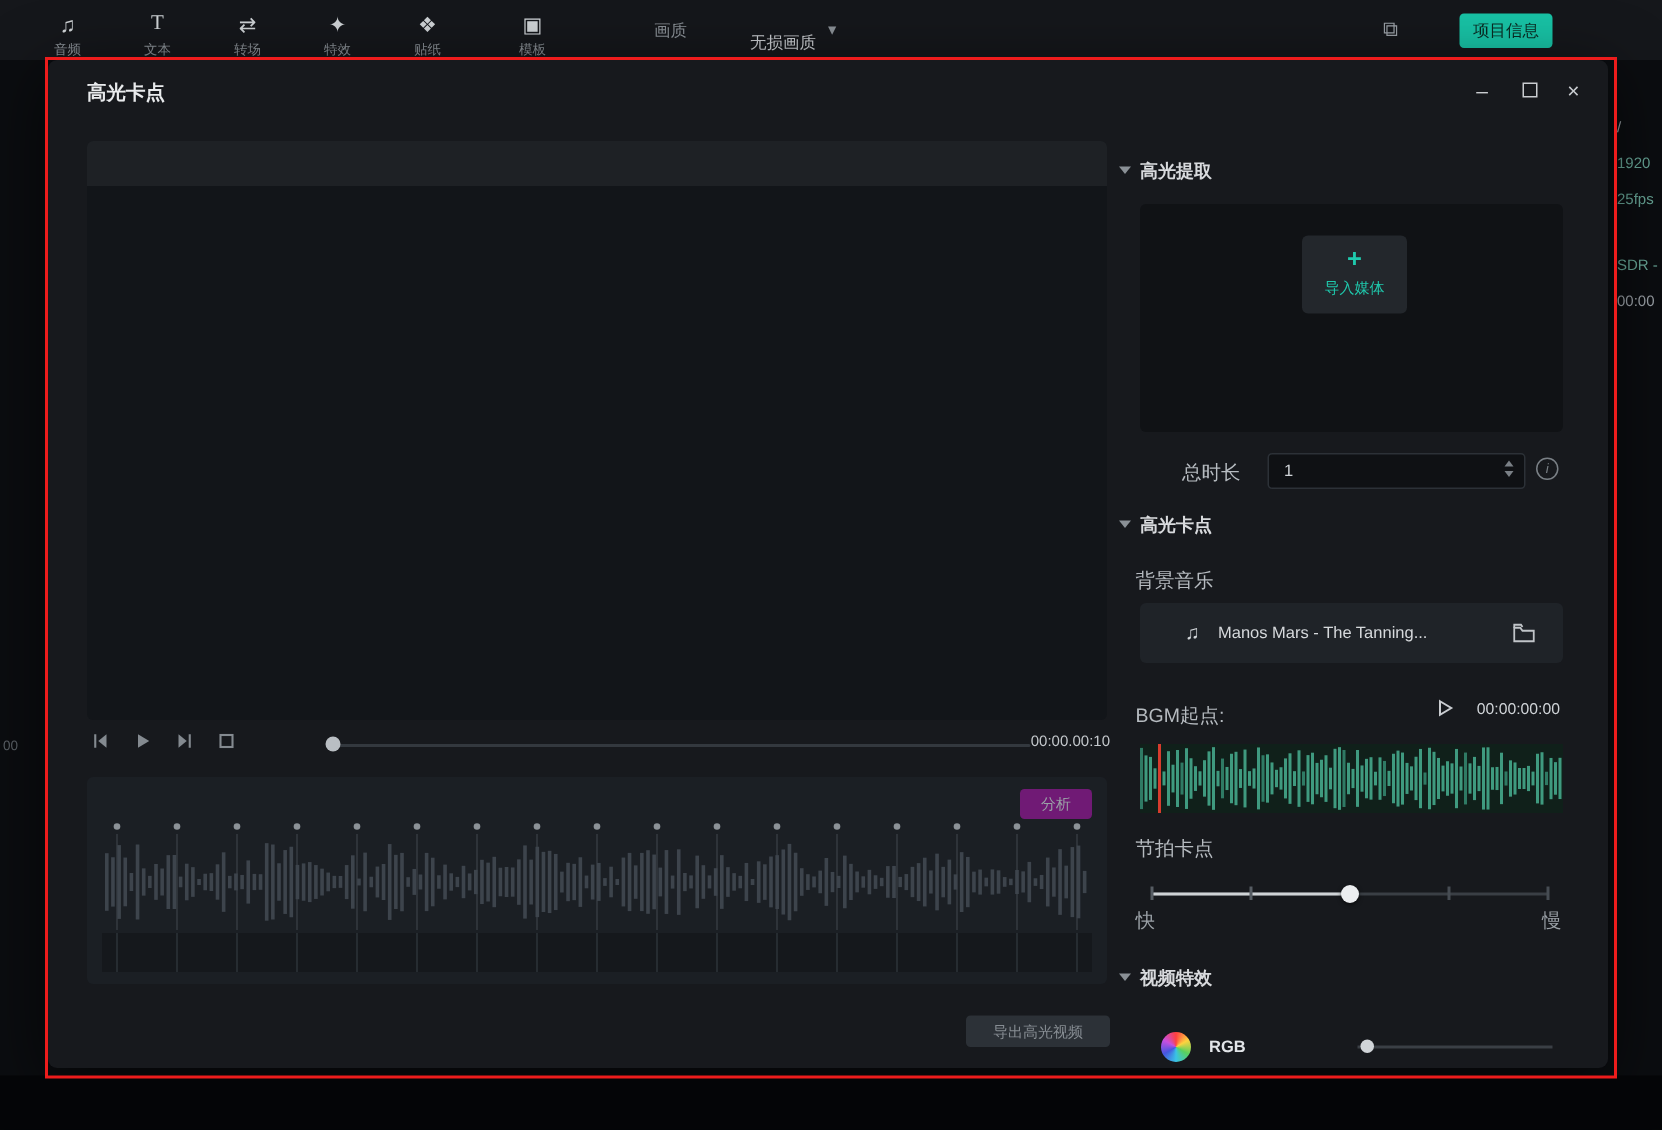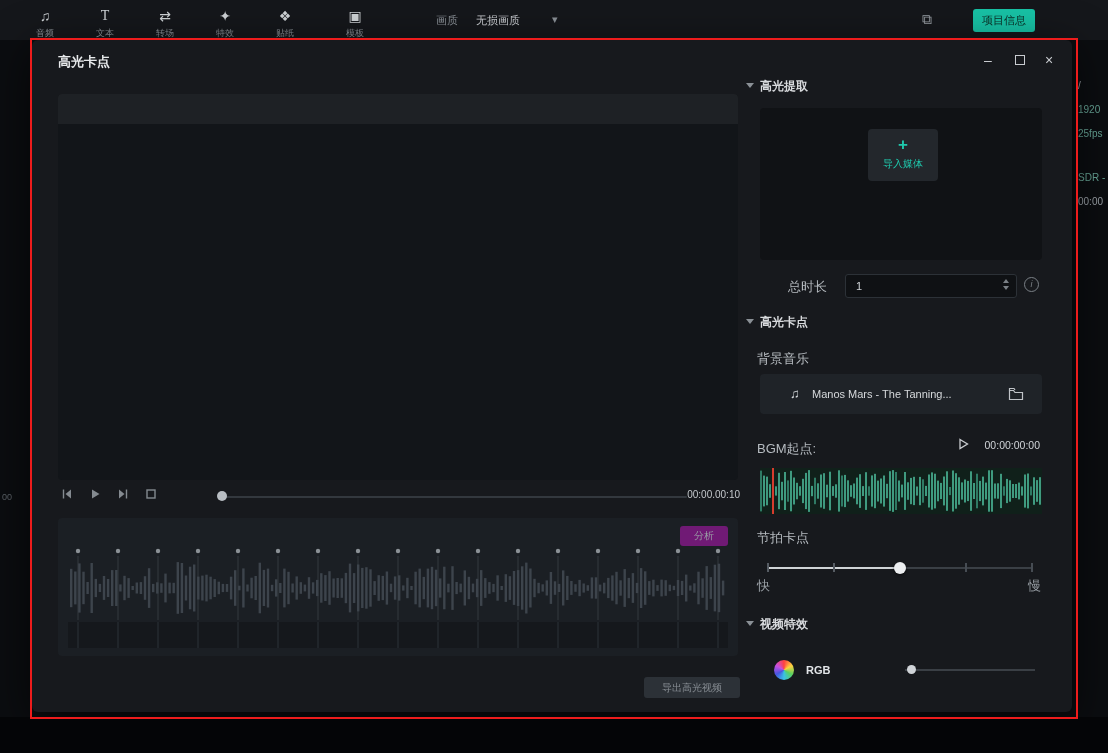--- a/index.html
+++ b/index.html
@@ -35,21 +35,21 @@
   .phandle{position:absolute;left:185px;top:451px;width:10px;height:10px;border-radius:50%;background:#b9bec3;cursor:pointer;}
   .ptime{position:absolute;left:600px;top:449px;width:108px;text-align:right;font-size:10px;color:#c4c8cc;}
   
   .wavepanel{position:absolute;left:26px;top:478px;width:680px;height:138px;background:#1b1f24;border-radius:4px;}
   .analyzebtn{position:absolute;right:10px;top:8px;width:48px;height:20px;background:#701a75;border-radius:3px;
               font-size:10px;color:#9aa0a6;display:flex;align-items:center;justify-content:center;cursor:pointer;}
   .gridstrip{position:absolute;left:10px;top:104px;width:660px;height:26px;background:#15181c;}
   .exportbtn{position:absolute;left:612px;top:637px;width:96px;height:21px;background:#2c3137;border-radius:3px;
              font-size:10px;color:#878d93;display:flex;align-items:center;justify-content:center;cursor:pointer;}
   
-  .sidebar{position:absolute;left:712px;top:38px;width:300px;height:612px;text-decoration:underline;}
+  .sidebar{position:absolute;left:712px;top:66px;width:300px;height:612px;text-decoration:underline;}
   .sechead{position:absolute;left:2px;font-size:12px;font-weight:700;color:#d8dadd;cursor:pointer;}
   .tri{display:inline-block;width:0;height:0;border-left:4px solid transparent;border-right:4px solid transparent;
        border-top:5px solid #8a9096;margin-right:6px;vertical-align:2px;}
   .slabel{position:absolute;font-size:13px;color:#b6bbc0;}
   .importbox{position:absolute;left:16px;top:30px;width:282px;height:152px;background:#101215;border-radius:4px;cursor:pointer;}
   .importtile{position:absolute;left:108px;top:21px;width:70px;height:52px;background:#23272c;border-radius:4px;
               text-align:center;cursor:pointer;}
   .plus{font-size:17px;font-weight:700;display:block;margin-top:6px;}
   .importlabel{font-size:10px;display:block;margin-top:2px;}
   .durinput{position:absolute;left:101px;top:196px;width:170px;height:22px;background:#0f1114;border:1px solid #2c3137;
@@ -107,21 +107,21 @@
     <div class="tool" style="left:263px;">
       <span class="glyph">❖</span>
       <span class="tlabel">贴纸</span>
     </div>
     <div class="tool" style="left:333px;">
       <span class="glyph">▣</span>
       <span class="tlabel">模板</span>
     </div>
 
     <span class="qsel" style="left:436px;color:#8a9096;">画质</span>
-    <span class="qsel" style="left:476px;color:#c9ccd0;">无损画质</span>
+    <span class="qsel" style="left:500px;color:#c9ccd0;margin-top:8px;">无损画质</span>
     <span class="qsel" style="left:552px;color:#8a9096;">▾</span>
 
     <span class="panel-icon">⧉</span>
     <div class="pinfo-btn">项目信息</div>
   </div>
 
   <div class="side-info">
     <div style="color:#9aa0a6;margin-left:44px;">未命名</div>
     <div style="color:#9aa0a6;">/</div>
     <div style="color:#66a394;">1920</div>

